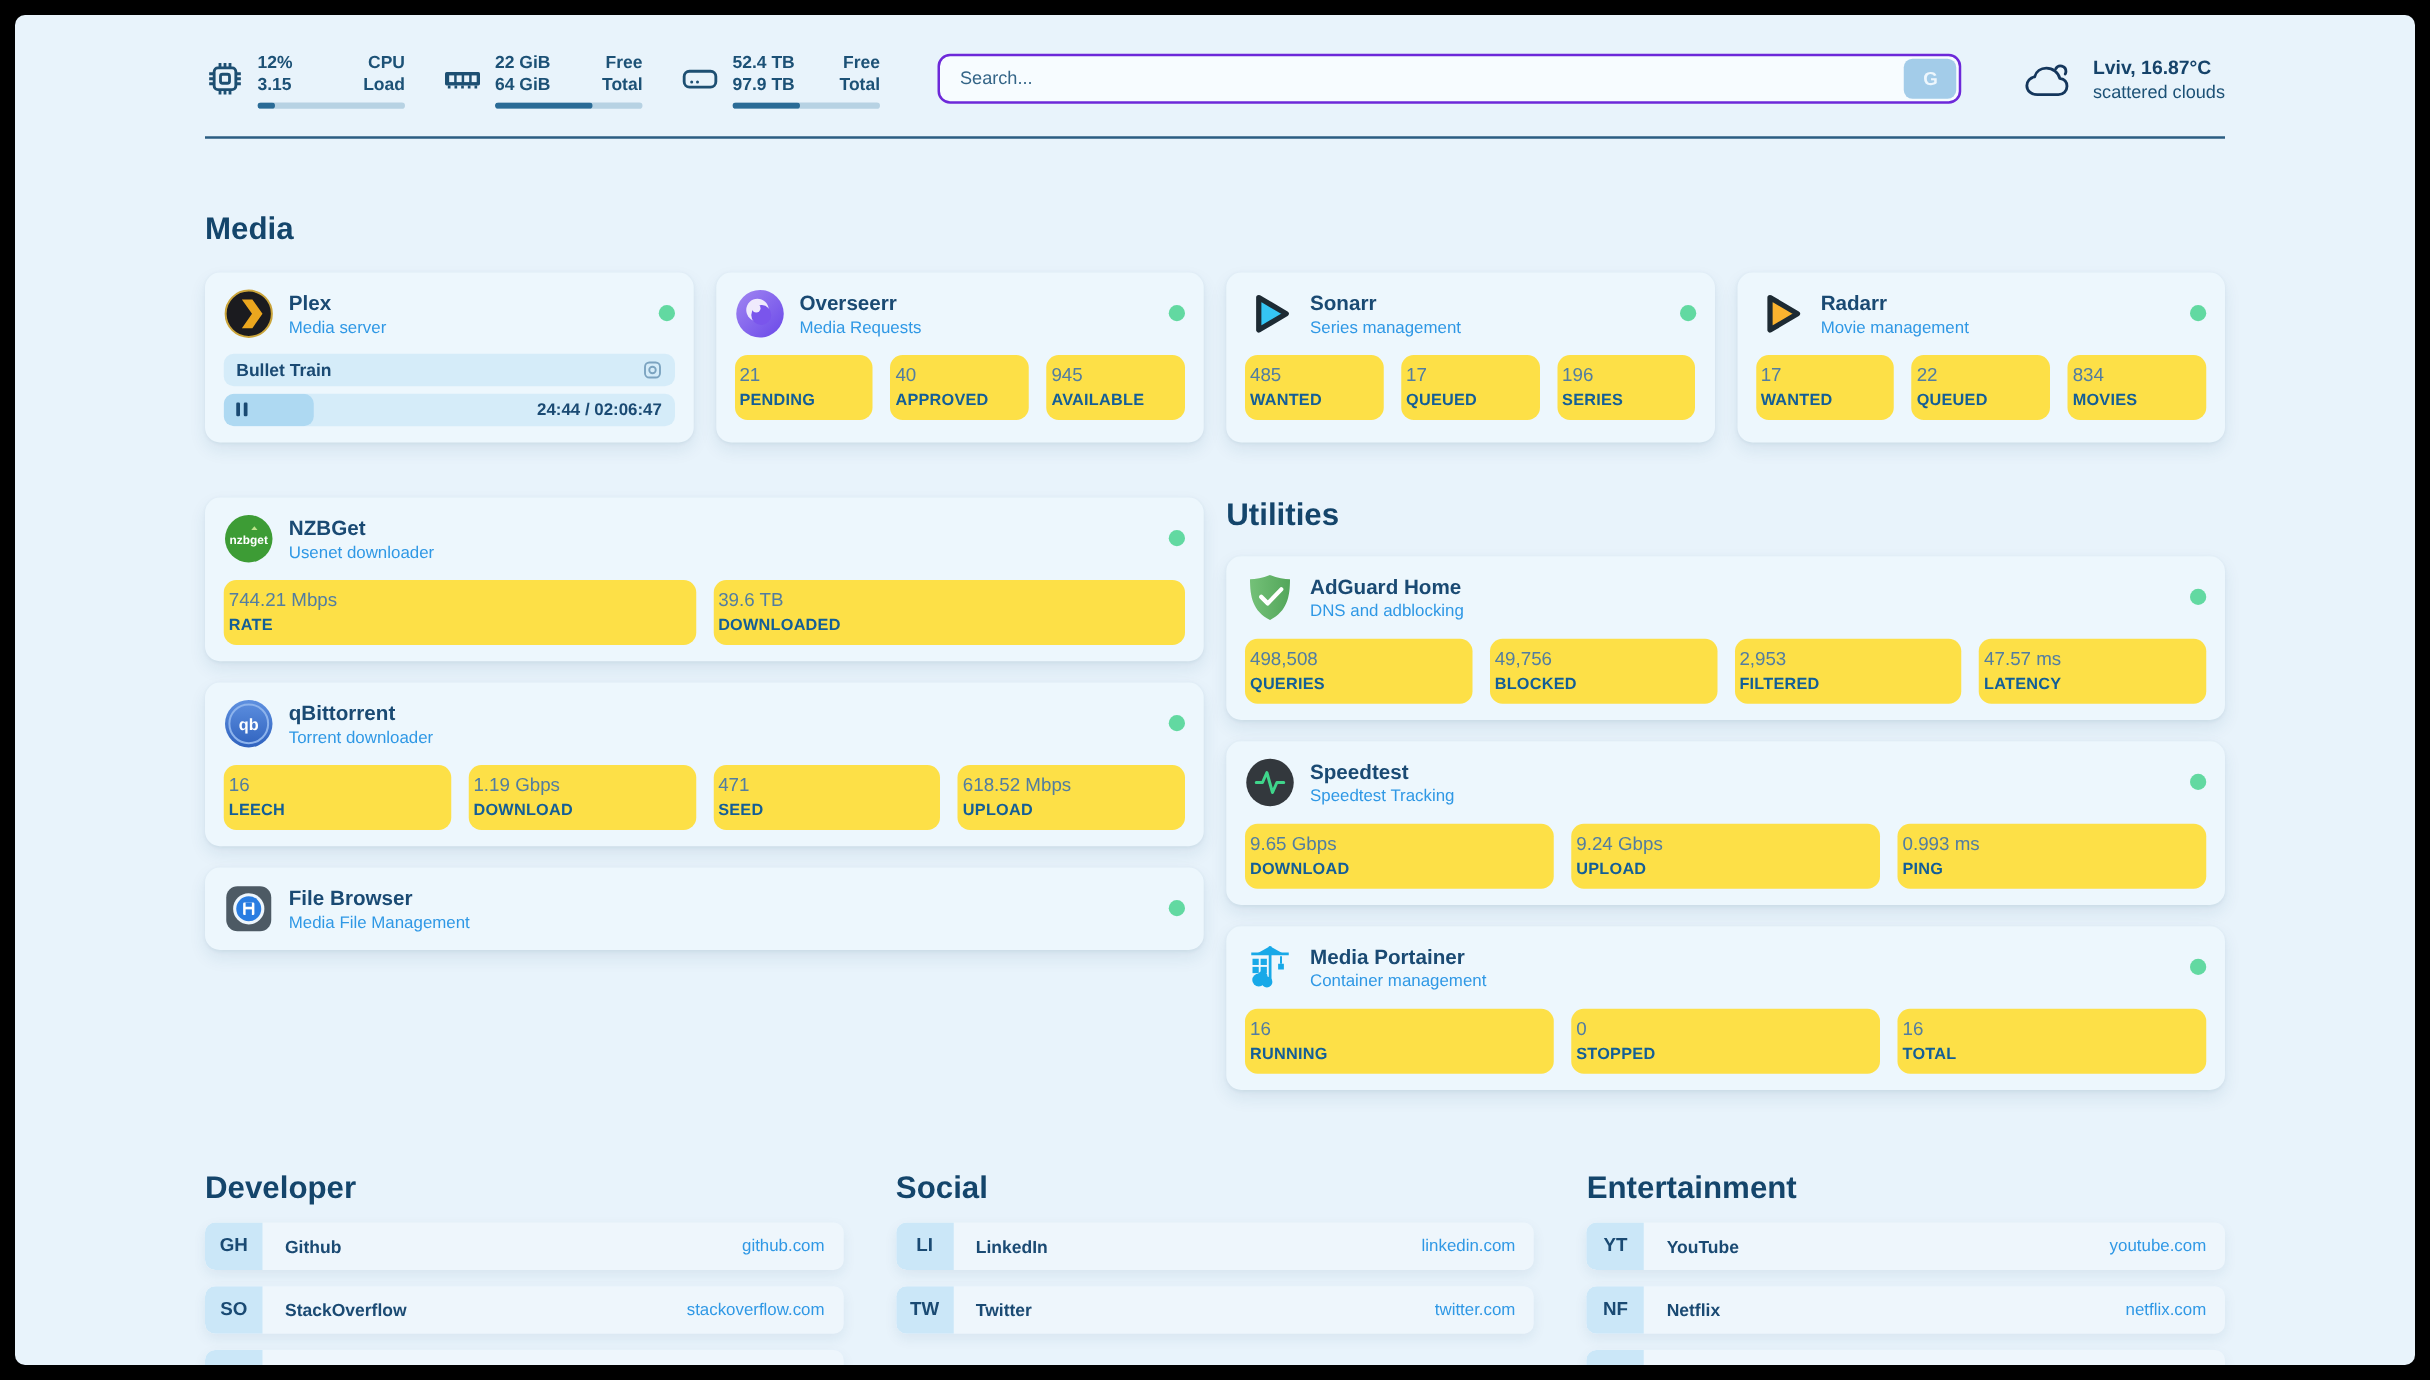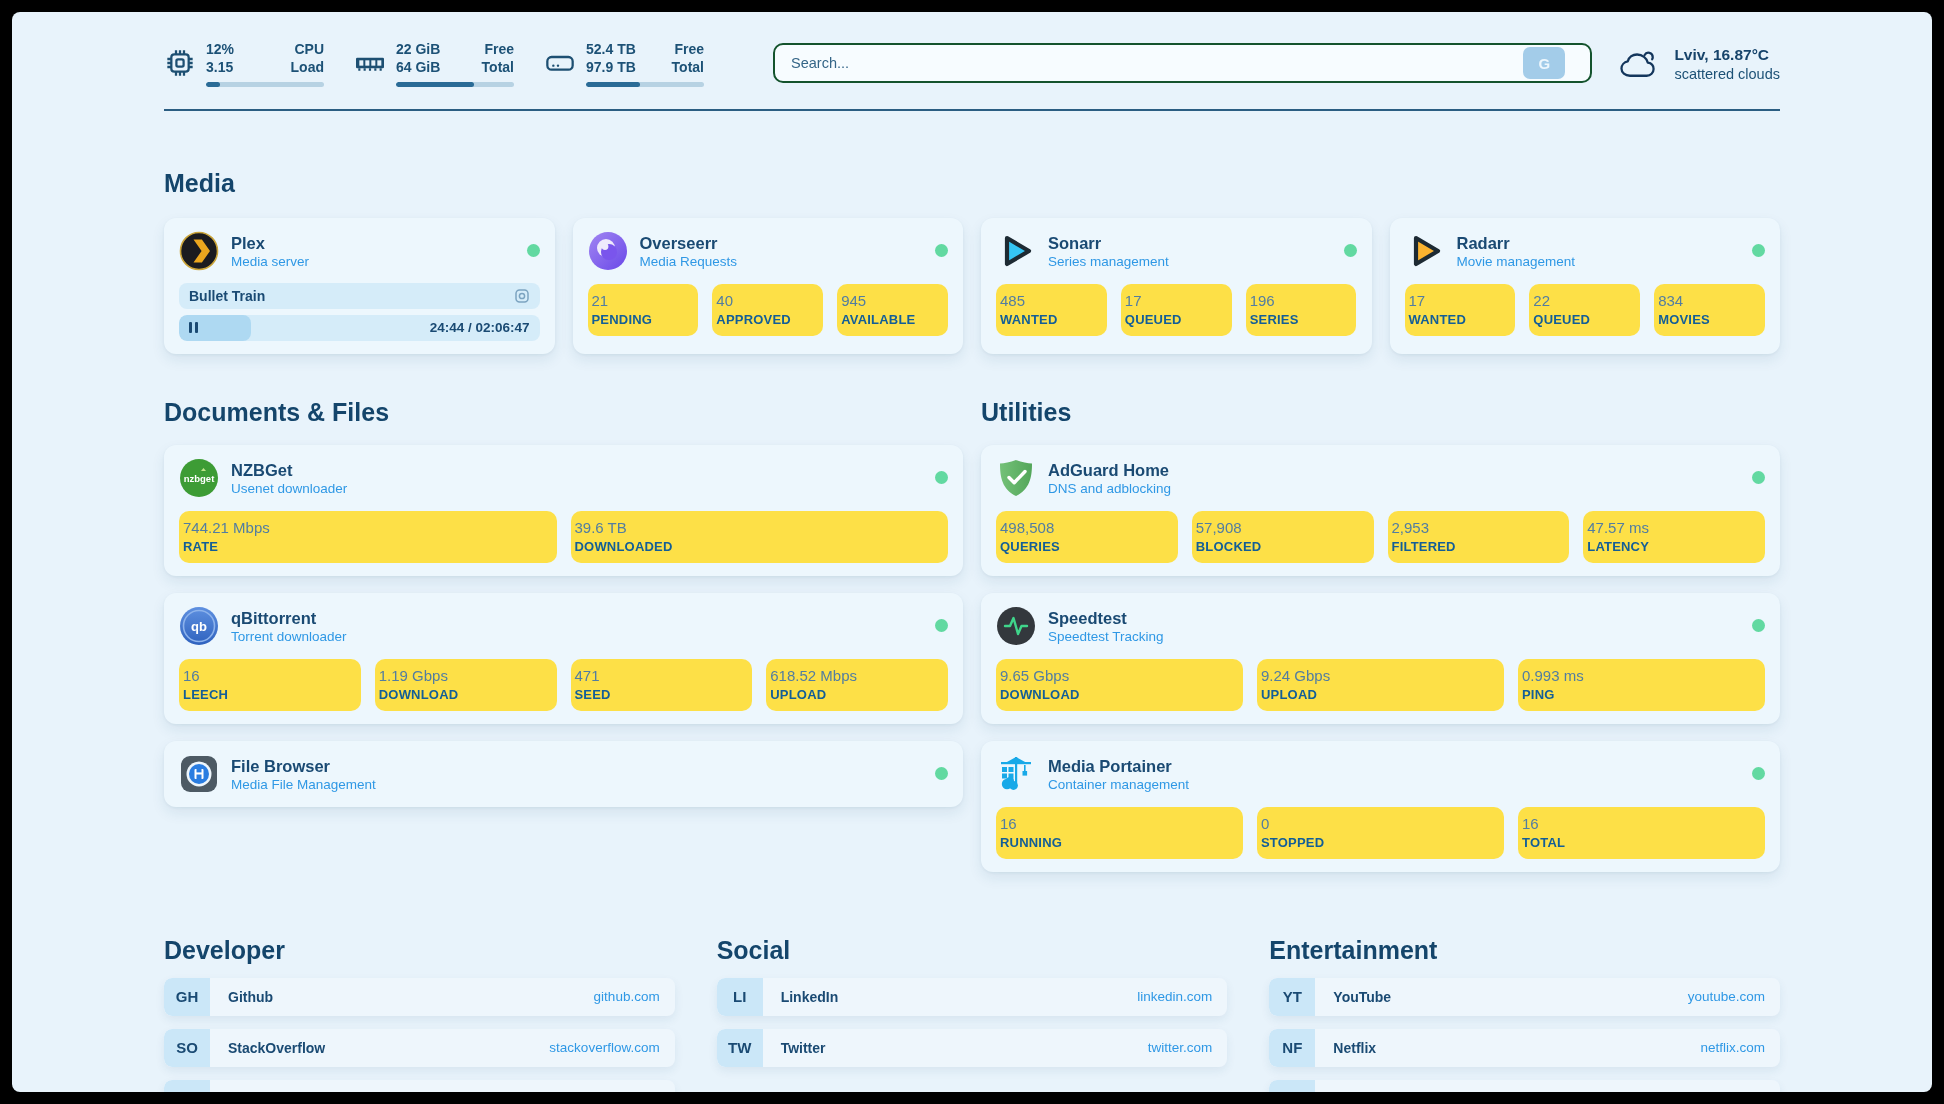--- a/index.html
+++ b/index.html
@@ -14,22 +14,22 @@
   .widget { display:flex; align-items:center; gap:10px; }
   .wicon svg { width:32px; height:32px; display:block; }
   .wbody { display:flex; flex-direction:column; }
   .wtxt { display:flex; gap:22px; font-size:14px; font-weight:700; color:#1c5176; line-height:1.32; }
   .wvals { text-align:left; min-width:52px; }
   .wlabs { text-align:right; min-width:44px; }
   .wbar { margin-top:5px; height:5px; width:100%; background:#b7d2e3; border-radius:3px; overflow:hidden; }
   .wfill { height:100%; background:#2a6b96; border-radius:3px; }
 
   .searchwrap { flex:1; position:relative; margin:0 46px; height:40px; }
-  .searchwrap input { width:100%; height:100%; border:2px solid #14532d; border-radius:10px; background:#f7fcff;
-      padding:0 56px 0 16px; font-size:14.5px; color:#1c5176; font-family:"Liberation Sans", sans-serif; outline:none;margin-left:23px; }
+  .searchwrap input { width:100%; height:100%; border:2px solid #6d28d9; border-radius:10px; background:#f7fcff;
+      padding:0 56px 0 16px; font-size:14.5px; color:#1c5176; font-family:"Liberation Sans", sans-serif; outline:none; }
   .searchwrap input::placeholder { color:#2a5d81; opacity:.95; }
   .gbtn { position:absolute; top:4px; right:4px; bottom:4px; width:42px; background:#a3cce9; border:none;
       border-radius:7px; color:#eef7fd; font-size:15px; font-weight:700; cursor:pointer; font-family:"Liberation Sans", sans-serif; }
 
   .weather { display:flex; align-items:center; gap:13px; }
   .weather svg { width:46px; height:34px; display:block; }
   .wloc { font-size:15.5px; font-weight:700; color:#16436a; line-height:1.35; }
   .wcond { font-size:14.5px; font-weight:400; color:#1c5176; }
 
   .divider { margin-top:22px; border:none; border-top:2px solid #2b5d82; }
@@ -317,21 +317,20 @@
           <div class="sv">834</div>
           <div class="sl">MOVIES</div>
         </div>
       </div>
     </div>
   </div>
 
   <div class="mid-grid">
 
     <div class="vcol">
-      <h2 class="sec-h col-h">Documents &amp; Files</h2>
       <div class="vstack">
 
         <div class="card">
           <div class="chdr">
             <span class="aicon">
               <svg viewBox="0 0 40 40">
                 <circle cx="20" cy="20" r="19" fill="#3d9c35"></circle>
                 <text x="20" y="24" text-anchor="middle" font-size="9.5" font-weight="bold" fill="#ffffff" font-family="Liberation Sans, sans-serif">nzbget</text>
                 <path d="M22 13l2.5-3 2.5 3z" fill="#bfe48a"></path>
               </svg>
@@ -441,21 +440,21 @@
               <div class="asub">DNS and adblocking</div>
             </div>
             <span class="dot"></span>
           </div>
           <div class="stats">
             <div class="stat">
               <div class="sv">498,508</div>
               <div class="sl">QUERIES</div>
             </div>
             <div class="stat">
-              <div class="sv">57,908</div>
+              <div class="sv">49,756</div>
               <div class="sl">BLOCKED</div>
             </div>
             <div class="stat">
               <div class="sv">2,953</div>
               <div class="sl">FILTERED</div>
             </div>
             <div class="stat">
               <div class="sv">47.57 ms</div>
               <div class="sl">LATENCY</div>
             </div>

